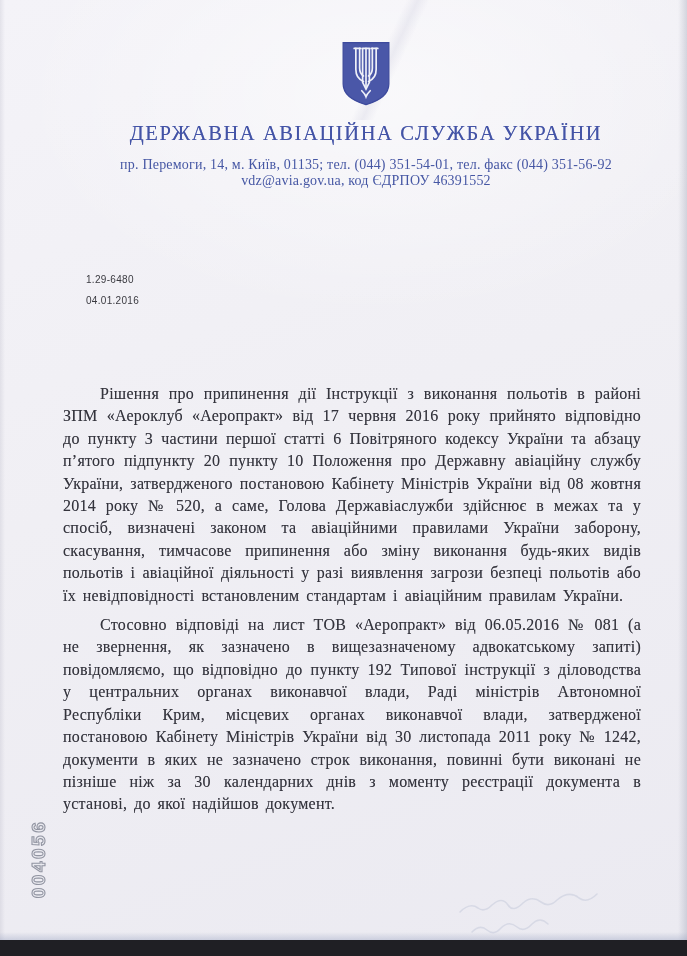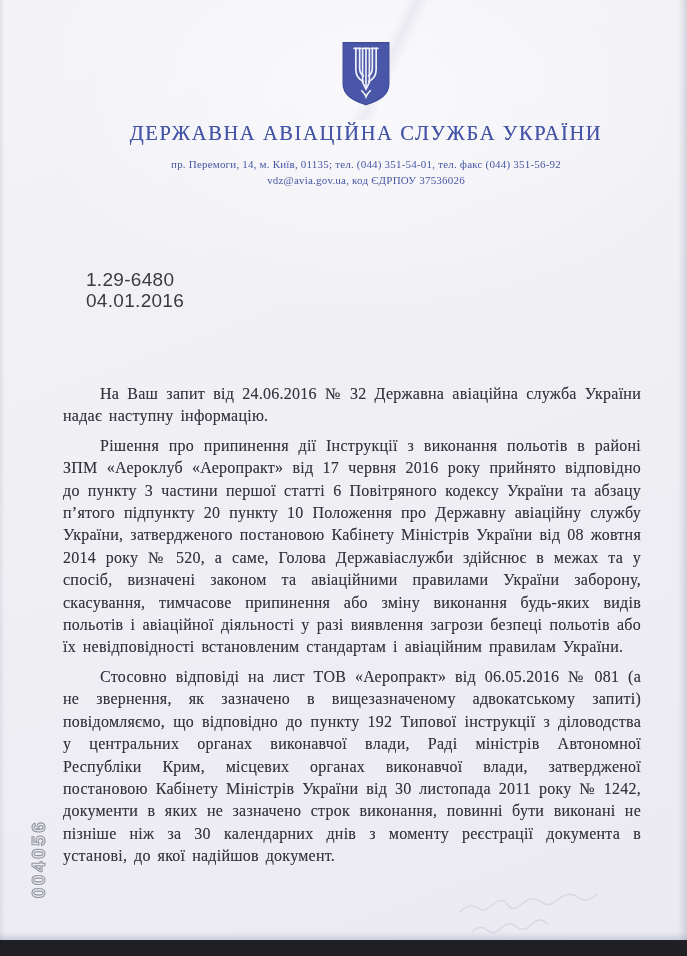--- a/index.html
+++ b/index.html
@@ -22,25 +22,25 @@
   .edge-left   { position:absolute; top:0; left:0; width:5px; height:100%;
                  background:linear-gradient(to right, rgba(150,150,170,0.18), rgba(150,150,170,0)); }
   .crease      { position:absolute; top:0; left:300px; width:180px; height:120px;
                  background:linear-gradient(115deg, rgba(255,255,255,0) 45%, rgba(210,210,225,0.35) 50%, rgba(255,255,255,0) 55%); }
 
   
   .letterhead { position:absolute; top:40px; left:46px; width:640px; text-align:center; color:#4353a6; }
   .emblem svg { width:52px; height:66px; display:inline-block; }
   .org-name   { margin:12px 0 0; font-size:20.5px; font-weight:normal; letter-spacing:1.6px;
                 white-space:nowrap; color:#4353a6; text-shadow:0 0 0.6px rgba(67,83,166,0.6); }
-  .letterhead-contacts { margin-top:12px; font-size:11px; line-height:15.5px; letter-spacing:0.2px; color:#4657a4; }
+  .letterhead-contacts { margin-top:12px; font-size:14px; line-height:15.5px; letter-spacing:0.2px; color:#4657a4; }
 
   
   .ref-block { position:absolute; left:86px; top:269px; font-family:"Liberation Sans", sans-serif;
-               font-size:19px; line-height:21px; color:#3a3a40; letter-spacing:0.3px; }
+               font-size:10px; line-height:21px; color:#3a3a40; letter-spacing:0.3px; }
 
   
   .addressee { position:absolute; left:406px; top:258px; font-size:16.2px; line-height:22px; color:#34343c; }
   .addressee-name { margin-bottom:29px; }
 
   
   .letter-body { position:absolute; left:63px; top:383px; width:578px;
                  font-size:16px; line-height:22.4px; text-align:justify;
                  letter-spacing:0.25px; word-spacing:2.6px; color:#34343c;
                  text-shadow:0 0 0.4px rgba(55,55,75,0.45); }
@@ -75,32 +75,31 @@
           <path d="M42,10 v25 c0,8 -4,12 -9,14"></path>
           <path d="M37.5,10 v23 c0,5 -2,8 -4.5,9.5"></path>
           <path d="M16,10 h8 M36,10 h8 M27,10 h6"></path>
           <path d="M25,60 c2,2 4,4 5,7 c1,-3 3,-5 5,-7"></path>
         </g>
       </svg>
     </div>
     <h1 class="org-name">ДЕРЖАВНА АВІАЦІЙНА СЛУЖБА УКРАЇНИ</h1>
     <div class="letterhead-contacts">
       <div>пр. Перемоги, 14, м. Київ, 01135;  тел. (044) 351-54-01, тел. факс (044) 351-56-92</div>
-      <div>vdz@avia.gov.ua, код ЄДРПОУ 37536026</div>
+      <div>vdz@avia.gov.ua, код ЄДРПОУ 46391552</div>
     </div>
   </header>
 
   <div class="ref-block">
     <div>1.29-6480</div>
     <div>04.01.2016</div>
   </div>
 
 
   <main class="letter-body">
-    <p>На Ваш запит від 24.06.2016 № 32  Державна авіаційна служба України надає наступну інформацію.</p>
     <p>Рішення про припинення дії Інструкції з виконання польотів в районі ЗПМ «Аероклуб «Аеропракт» від 17 червня 2016 року прийнято відповідно до пункту 3 частини першої статті 6 Повітряного кодексу України та абзацу п’ятого підпункту 20 пункту 10 Положення про Державну авіаційну службу України, затвердженого постановою Кабінету Міністрів України від 08 жовтня 2014 року № 520, а саме, Голова Державіаслужби здійснює в межах та у спосіб, визначені законом та авіаційними правилами України заборону, скасування, тимчасове припинення або зміну виконання будь-яких видів польотів і авіаційної діяльності у разі виявлення загрози безпеці польотів або їх невідповідності встановленим стандартам і авіаційним правилам України.</p>
     <p>Стосовно відповіді на лист ТОВ «Аеропракт» від 06.05.2016 № 081 (а не звернення, як зазначено в вищезазначеному адвокатському запиті) повідомляємо, що відповідно до пункту 192 Типової інструкції з діловодства у центральних органах виконавчої влади, Раді міністрів Автономної Республіки Крим, місцевих органах виконавчої влади, затвердженої постановою Кабінету Міністрів України від 30 листопада 2011 року № 1242, документи в яких не зазначено строк виконання, повинні бути виконані не пізніше ніж за 30 календарних днів з моменту реєстрації документа в установі, до якої надійшов документ.</p>
   </main>
 
   <div class="stamp-vertical">004056</div>
 
   <svg class="handwriting" width="190" height="60" viewBox="0 0 190 60" xmlns="http://www.w3.org/2000/svg">
     <g stroke="#c4c9da" stroke-width="1.6" fill="none" stroke-linecap="round">
       <path d="M8,22 q10,-10 18,-4 q6,5 14,-3 q10,-9 16,0 q5,8 15,-2 q9,-8 18,-1 q8,6 16,-2 q12,-10 22,-2 q8,6 18,-4"></path>
       <path d="M20,42 q8,-8 15,-2 q7,6 14,-2 q8,-8 16,-1 q7,6 15,-3 q8,-8 16,0"></path>

